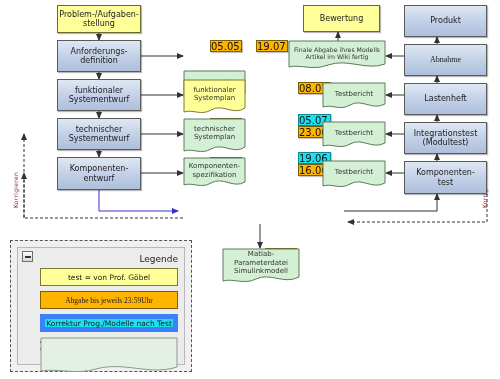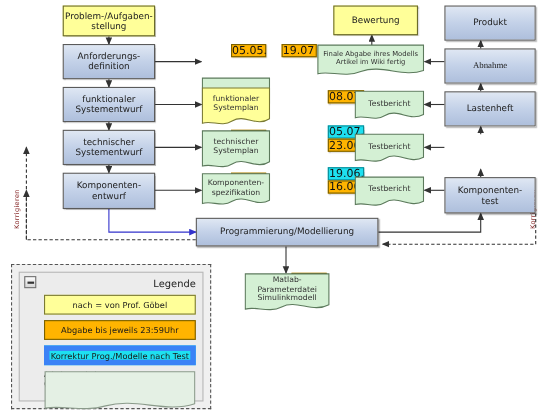--- a/index.html
+++ b/index.html
@@ -76,21 +76,21 @@
     box-sizing:border-box;display:flex;align-items:center;justify-content:center;
     font-size:9px;line-height:1;color:#222;cursor:pointer;
   }
   #legend-collapse span{display:block;width:6px;height:2px;background:#333;}
   .lgitem{
     position:absolute;left:22px;width:138px;height:18px;
     display:flex;align-items:center;justify-content:center;
     font-size:7.5px;color:#1a1a1a;text-align:center;box-sizing:border-box;
   }
   .lg-yellow{background:#ffff99;border:1px solid #7a7a33;}
-  .lg-orange{background:#ffb400;border:1px solid #7a6000;}
+  .lg-orange{background:#ffb400;border:1px solid #7a6000;font-family:Liberation Serif, serif;}
   .lg-cyan{background:#1ee0f0;border:5px solid #3b82f6;}
   .lgdoc{position:absolute;left:22px;width:138px;height:40px;}
   .lgdoc .doclabel{font-size:6.5px;}
 </style>
 </head>
 <body>
 
 <div id="canvas">
 
   <svg class="lines" viewBox="0 0 500 379">
@@ -208,23 +208,20 @@
     </svg>
     <div class="doclabel" style="height:27px;">
       <span style="white-space:pre-line">Komponenten-
 spezifikation</span>
     </div>
   </div>
   <div class="datebox d-orange" style="left:210px;top:157px;width:32px;height:12px;">
     <span>19.05.</span>
   </div>
 
-  <div class="node proc" style="left:178px;top:198px;width:166px;height:26px;">
-    <span>Programmierung/Modellierung</span>
-  </div>
 
   <div class="doc" style="left:222px;top:248px;width:78px;height:38px;">
     <svg width="78" height="38" viewBox="0 0 78 38" preserveAspectRatio="none">
       <path d="M1,1 H77 V29 C62,37 48,24 34,31 C22,37 11,30 1,33 Z" fill="#d4f0d4" stroke="#5c7a5c" stroke-width="1"></path>
     </svg>
     <div class="doclabel" style="height:30px;">
       <span style="white-space:pre-line">Matlab-Parameterdatei
 Simulinkmodell</span>
     </div>
   </div>
@@ -237,20 +234,24 @@
   </div>
 
   <div class="node proc" style="left:404px;top:44px;width:83px;height:32px;font-family:Liberation Serif, serif;">
     <span style="white-space:pre-line">Abnahme</span>
   </div>
 
   <div class="node proc" style="left:404px;top:83px;width:83px;height:32px;">
     <span style="white-space:pre-line">Lastenheft</span>
   </div>
 
+  <div class="node proc" style="left:404px;top:122px;width:83px;height:32px;">
+    <span style="white-space:pre-line">Integrationstest
+(Modultest)</span>
+  </div>
 
   <div class="node proc" style="left:404px;top:161px;width:83px;height:33px;">
     <span style="white-space:pre-line">Komponenten-
 test</span>
   </div>
 
   <div class="node yellowbox" style="left:303px;top:5px;width:77px;height:27px;">
     <span>Bewertung</span>
   </div>
 
@@ -317,21 +318,21 @@
   </div>
 
   <div id="legend">
     <div id="legend-inner">
       <div id="legend-collapse">
           <span></span>
         </div>
       <div id="legend-title">Legende</div>
 
       <div class="lgitem lg-yellow" style="top:20px;">
-        <span>nach = von Prof. Göbel</span>
+        <span>test = von Prof. Göbel</span>
       </div>
 
       <div class="lgitem lg-orange" style="top:43px;">
         <span>Abgabe bis jeweils 23:59Uhr</span>
       </div>
 
       <div class="lgitem lg-cyan" style="top:66px;">
         <span>Korrektur Prog./Modelle nach Test</span>
       </div>
 

